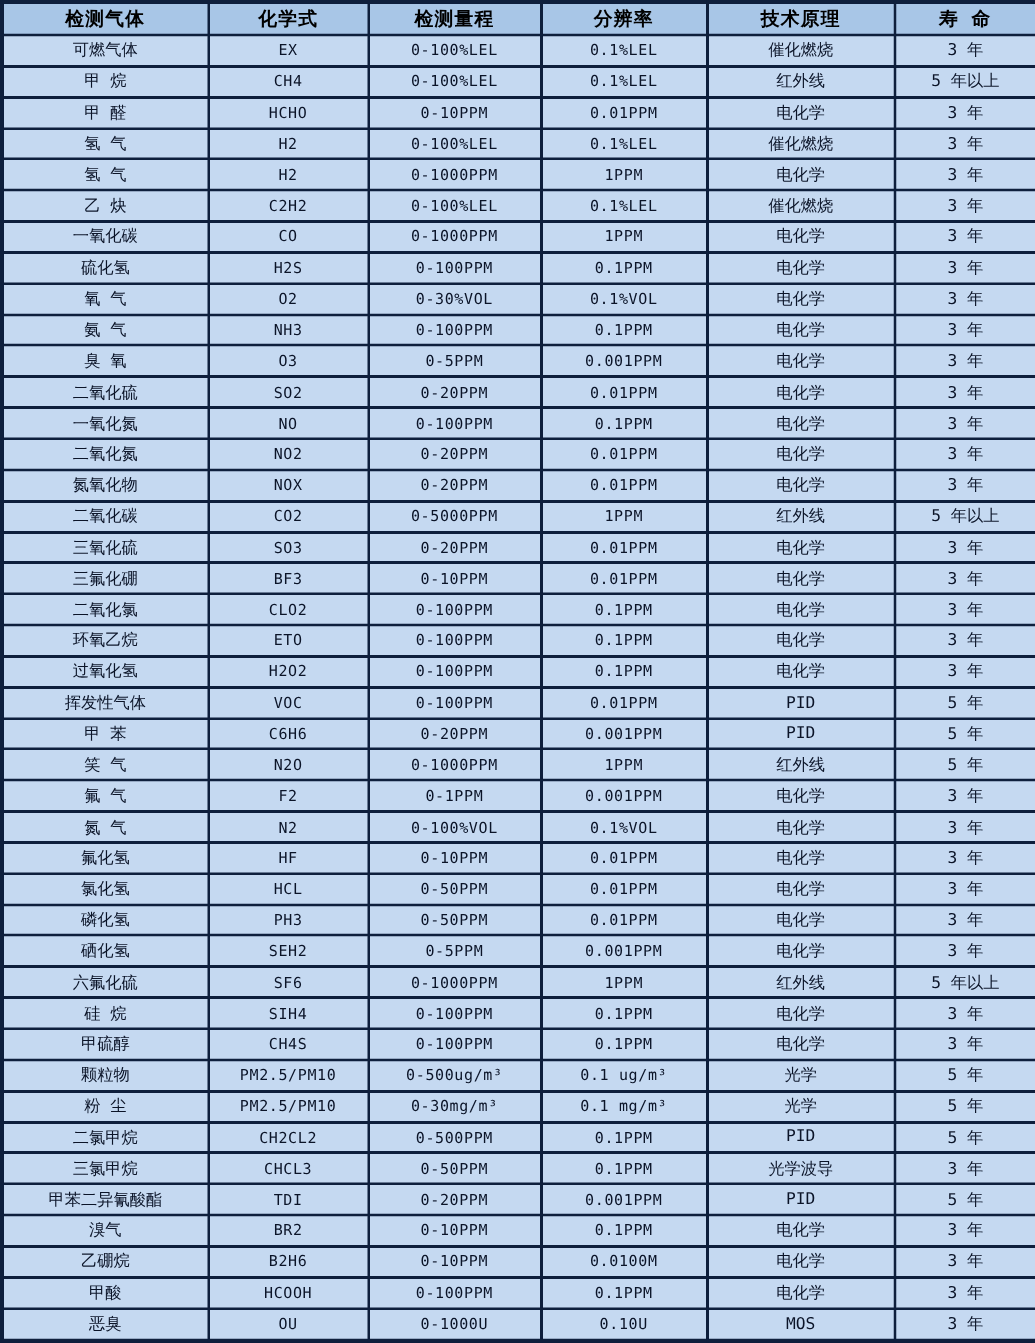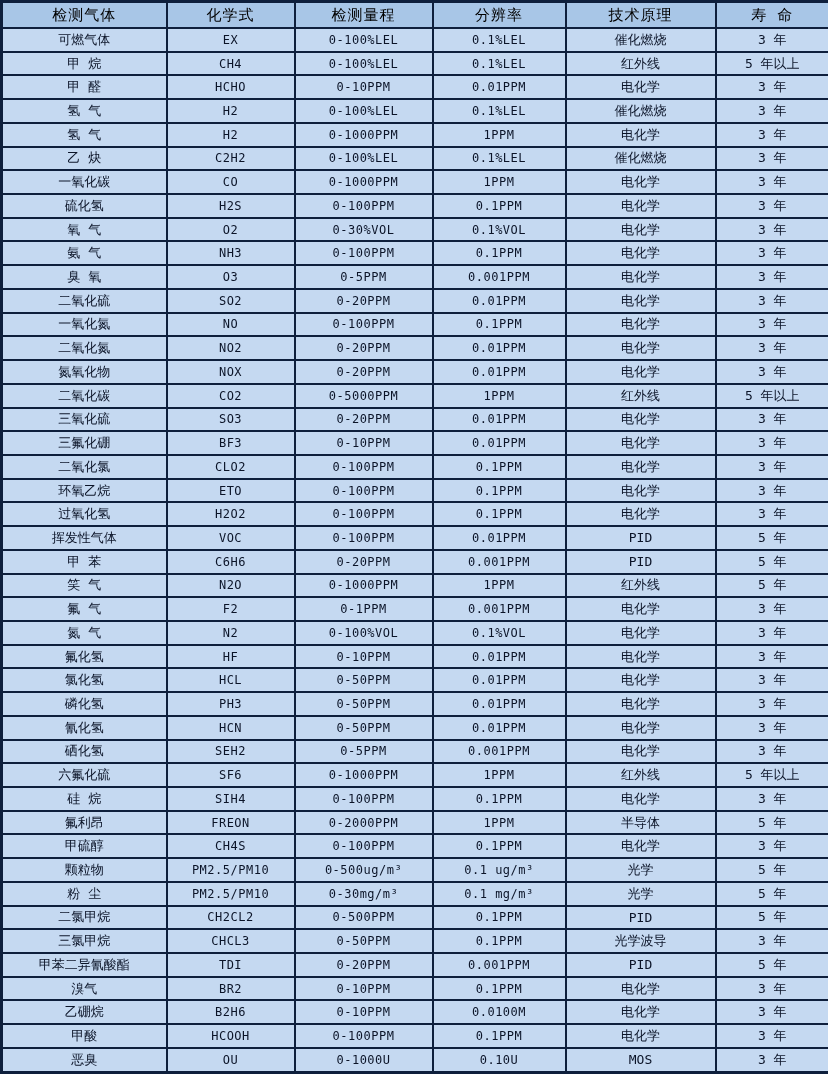--- a/index.html
+++ b/index.html
@@ -25,21 +25,21 @@
     border:2px solid var(--border);
     text-align:center;
     vertical-align:middle;
     padding:0 2px;
     white-space:nowrap;
     overflow:hidden;
   }
   th{
     background:var(--header-bg);
     color:var(--header-text);
-    font-weight:normal;
+    font-weight:bold;
     font-size:15px;
     height:24px;
     letter-spacing:1px;
   }
   td{
     background:var(--row-bg);
     color:var(--body-text);
     font-size:13px;
   }
   td.c-formula, td.c-range, td.c-resolution{
@@ -296,28 +296,20 @@
       </tr>
       <tr>
         <td class="c-gas">磷化氢</td>
         <td class="c-formula">PH3</td>
         <td class="c-range">0-50PPM</td>
         <td class="c-resolution">0.01PPM</td>
         <td class="c-principle">电化学</td>
         <td class="c-lifespan">3 年</td>
       </tr>
       <tr>
-        <td class="c-gas">氰化氢</td>
-        <td class="c-formula">HCN</td>
-        <td class="c-range">0-50PPM</td>
-        <td class="c-resolution">0.01PPM</td>
-        <td class="c-principle">电化学</td>
-        <td class="c-lifespan">3 年</td>
-      </tr>
-      <tr>
         <td class="c-gas">硒化氢</td>
         <td class="c-formula">SEH2</td>
         <td class="c-range">0-5PPM</td>
         <td class="c-resolution">0.001PPM</td>
         <td class="c-principle">电化学</td>
         <td class="c-lifespan">3 年</td>
       </tr>
       <tr>
         <td class="c-gas">六氟化硫</td>
         <td class="c-formula">SF6</td>
@@ -328,28 +320,20 @@
       </tr>
       <tr>
         <td class="c-gas">硅 烷</td>
         <td class="c-formula">SIH4</td>
         <td class="c-range">0-100PPM</td>
         <td class="c-resolution">0.1PPM</td>
         <td class="c-principle">电化学</td>
         <td class="c-lifespan">3 年</td>
       </tr>
       <tr>
-        <td class="c-gas">氟利昂</td>
-        <td class="c-formula">FREON</td>
-        <td class="c-range">0-2000PPM</td>
-        <td class="c-resolution">1PPM</td>
-        <td class="c-principle">半导体</td>
-        <td class="c-lifespan">5 年</td>
-      </tr>
-      <tr>
         <td class="c-gas">甲硫醇</td>
         <td class="c-formula">CH4S</td>
         <td class="c-range">0-100PPM</td>
         <td class="c-resolution">0.1PPM</td>
         <td class="c-principle">电化学</td>
         <td class="c-lifespan">3 年</td>
       </tr>
       <tr>
         <td class="c-gas">颗粒物</td>
         <td class="c-formula">PM2.5/PM10</td>

